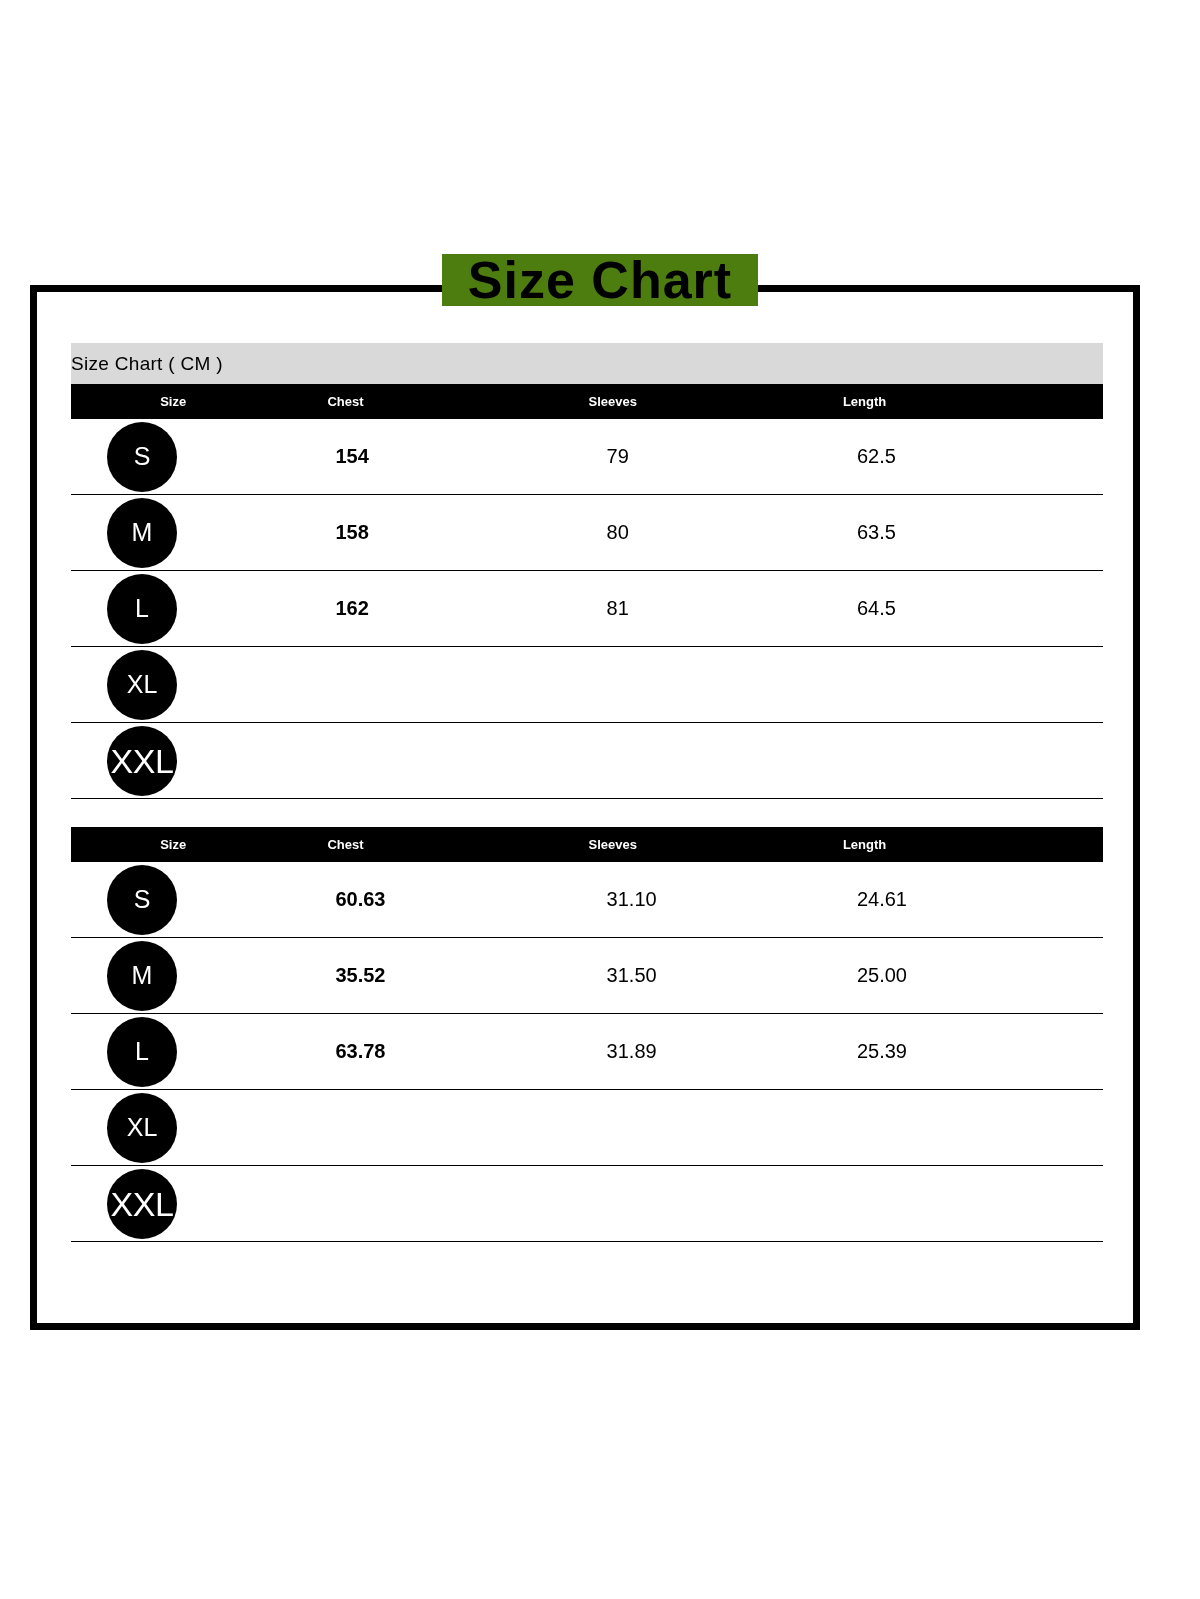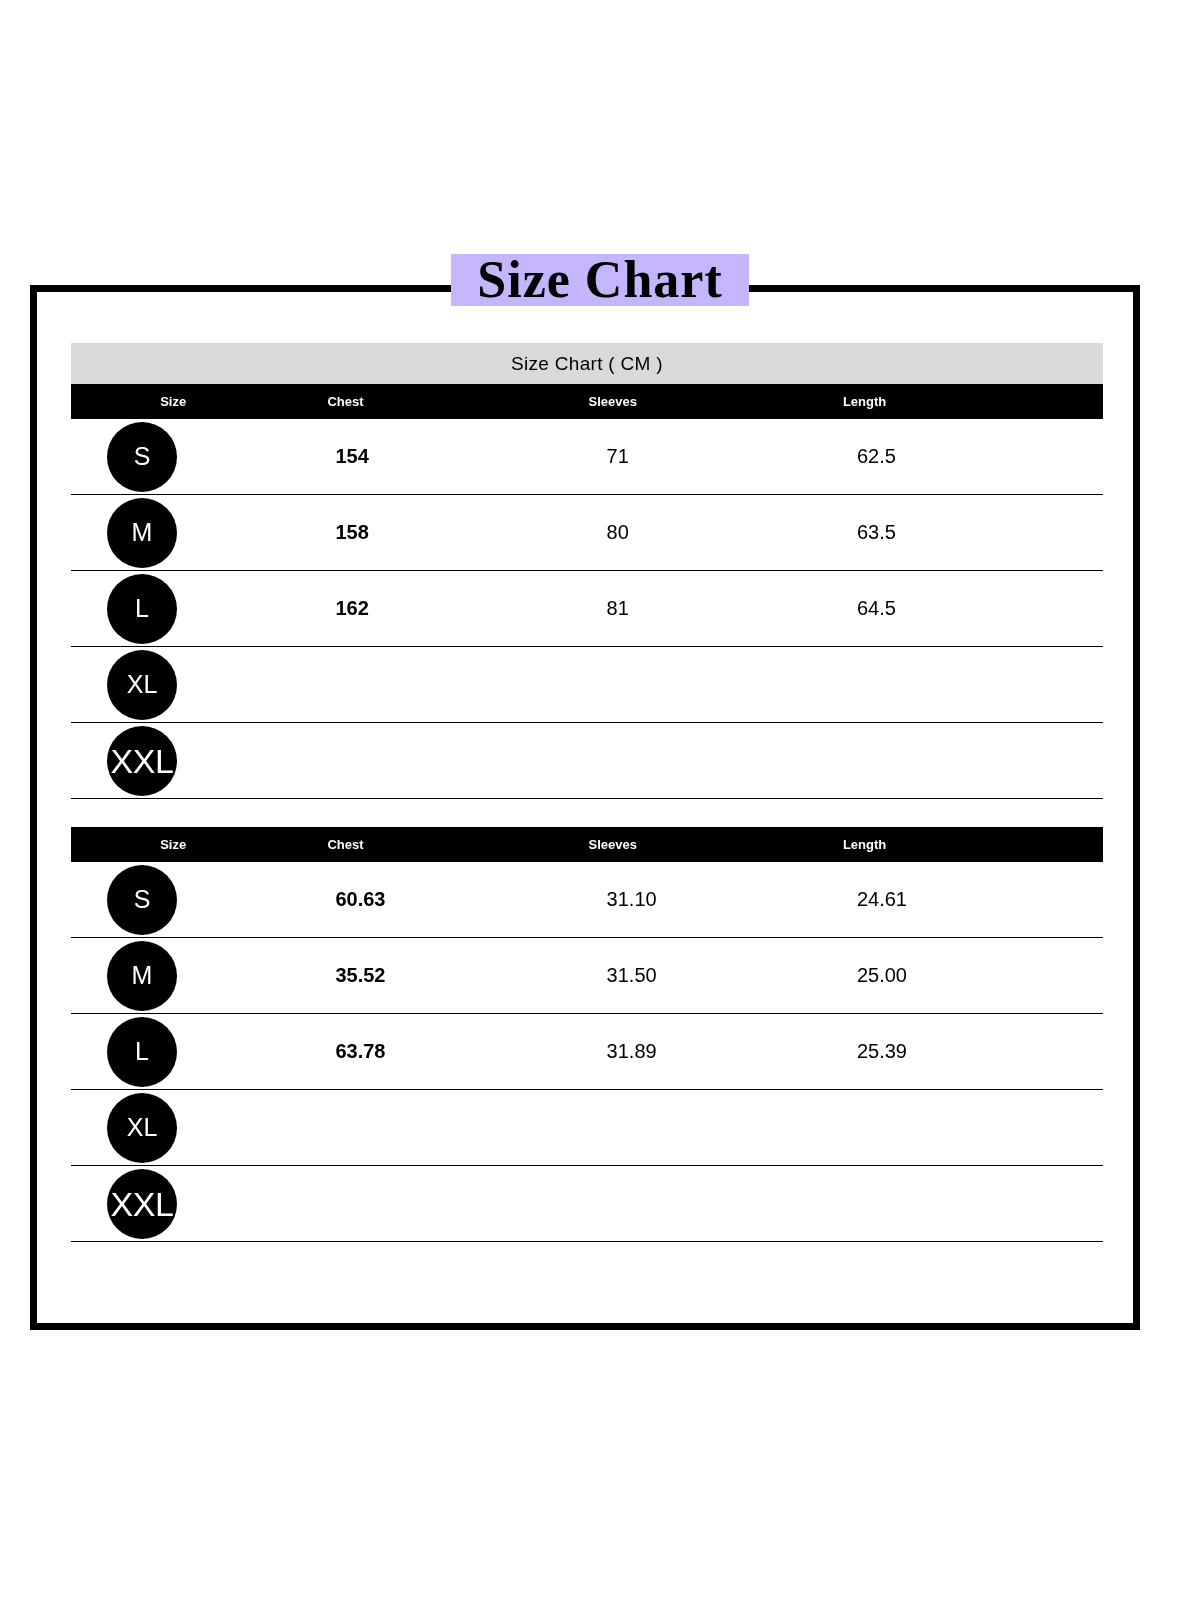--- a/index.html
+++ b/index.html
@@ -31,25 +31,25 @@
     position: absolute;
     left: 0;
     top: 240px;
     width: 1200px;
     height: 80px;
     display: flex;
     align-items: center;
     justify-content: center;
   }
   .title-text {
-    font-family: Liberation Serif, serif;
+    font-family: Liberation Sans, sans-serif;
     font-weight: bold;
     font-size: 52px;
     letter-spacing: 1px;
-    background: #c4b5fd;
+    background: #4d7c0f;
     padding: 0 26px;
     line-height: 1;
     position: relative;
     z-index: 3;
   }
 
   
   .tables {
     position: absolute;
     left: 71px;
@@ -59,21 +59,21 @@
 
   .section {
     width: 100%;
   }
   .section + .section {
     margin-top: 28px;
   }
 
   .band {
     background: #d9d9d9;
-    text-align: center;
+    text-align: left;
     font-size: 19px;
     padding: 10px 0 9px 0;
     letter-spacing: 0.3px;
   }
 
   table {
     width: 100%;
     border-collapse: collapse;
     table-layout: fixed;
   }
@@ -143,21 +143,21 @@
           <th class="col-sleeve">Sleeves</th>
           <th class="col-length">Length</th>
         </tr>
       </thead>
       <tbody>
         <tr>
           <td class="size-cell">
             <span class="badge">S</span>
           </td>
           <td class="chest-cell">154</td>
-          <td class="sleeve-cell">71</td>
+          <td class="sleeve-cell">79</td>
           <td class="length-cell">62.5</td>
         </tr>
         <tr>
           <td class="size-cell">
             <span class="badge">M</span>
           </td>
           <td class="chest-cell">158</td>
           <td class="sleeve-cell">80</td>
           <td class="length-cell">63.5</td>
         </tr>

